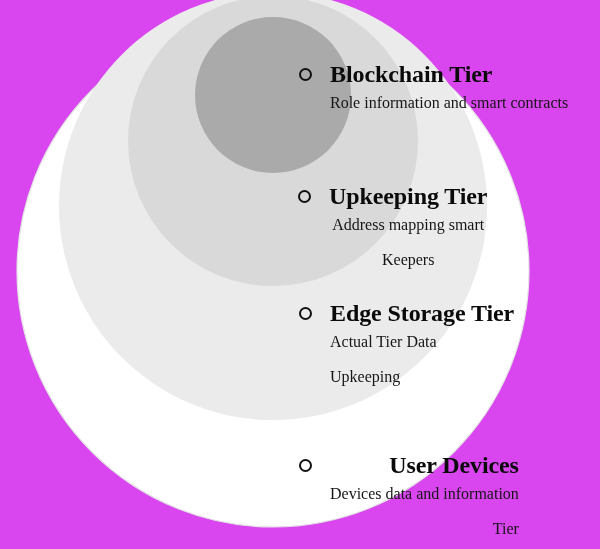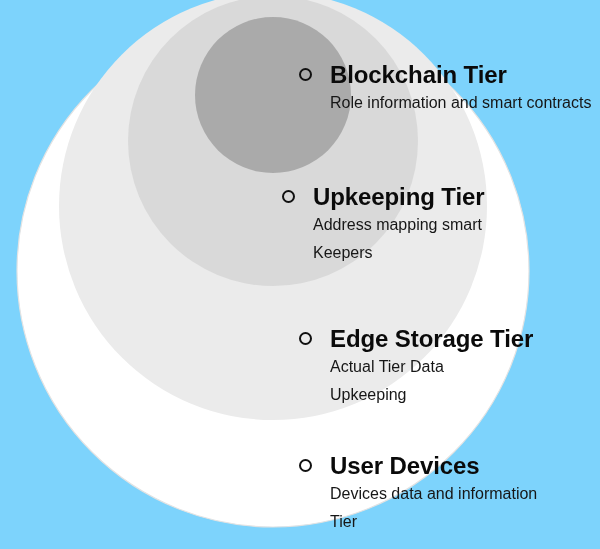--- a/index.html
+++ b/index.html
@@ -58,31 +58,31 @@
   }
   .tier-desc {
     font-size: 16px;
     font-weight: normal;
     color: #161616;
     line-height: 1.42;
     display: block;
     margin-top: 5px;
   }
   .tier-desc + .tier-desc {
-    margin-top: 5px;
+    margin-top: 12px;
   }
   #tier-blockchain { left: 299px; top: 62px; }
-  #tier-upkeeping  { left: 282px; top: 184px; }
-  #tier-edge       { left: 299px; top: 326px; }
-  #tier-user       { left: 299px; top: 453px; }
+  #tier-upkeeping  { left: 298px; top: 184px; text-align: center; }
+  #tier-edge       { left: 299px; top: 301px; }
+  #tier-user       { left: 299px; top: 453px; text-align: right; }
 </style>
 </head>
 <body>
 
-<div id="stage" style="background: #7dd3fc;">
+<div id="stage" style="background: #d946ef; font-family: Liberation Serif, serif;">
 
   <svg id="venn-svg" viewBox="0 0 600 549">
     <circle cx="273" cy="271" r="256" fill="#ffffff" stroke="#e3e3e3" stroke-width="1.2"></circle>
     <circle cx="273" cy="206" r="214" fill="#ebebeb" stroke="none"></circle>
     <circle cx="273" cy="141" r="145" fill="#d9d9d9" stroke="none"></circle>
     <circle cx="273" cy="95" r="78" fill="#aaaaaa" stroke="none"></circle>
   </svg>
 
   <div class="tier-label" id="tier-blockchain">
     <span class="bullet" style="border-color: rgb(17, 17, 17);"></span>

